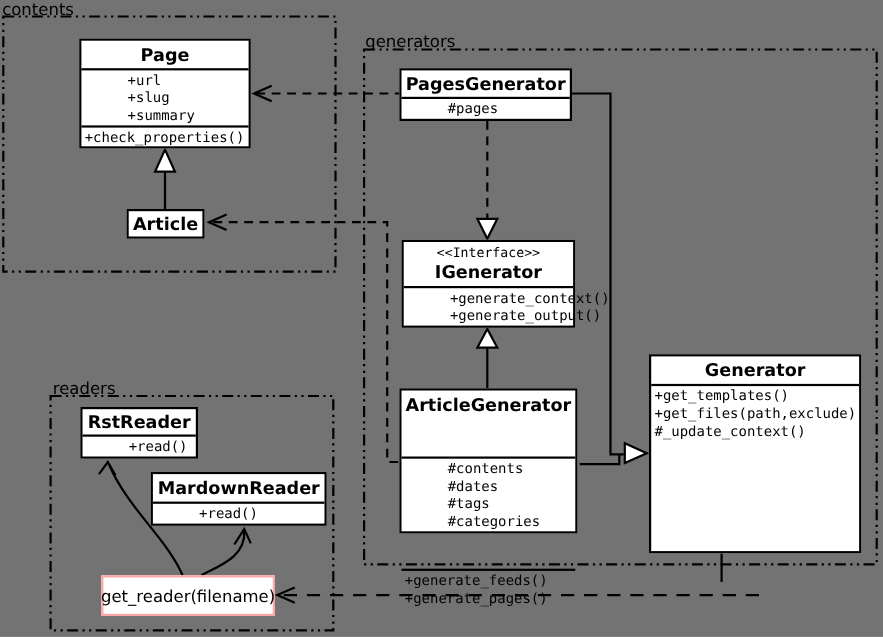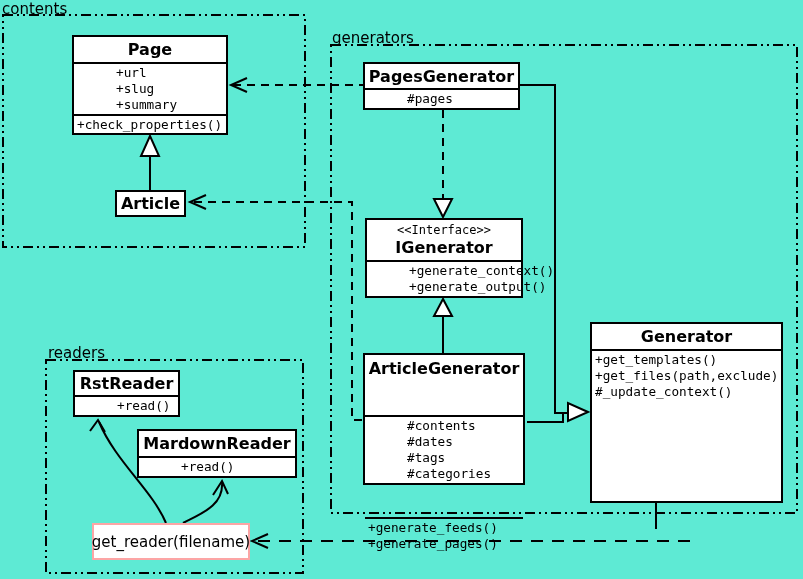--- a/index.html
+++ b/index.html
@@ -1,16 +1,16 @@
 <!DOCTYPE html>
 <html><head>
 <meta charset="utf-8">
 <style>
   html,body{margin:0;padding:0;background:#ffffff;}
-  #stage{position:relative;width:803px;height:579px;background:#5eead4;overflow:hidden;
+  #stage{position:relative;width:803px;height:579px;background:#737373;overflow:hidden;
          font-family:"DejaVu Sans",sans-serif;color:#000;}
   #wires{position:absolute;left:0;top:0;width:803px;height:579px;}
   .pkg-label{position:absolute;font:15px "DejaVu Sans",sans-serif;color:#000;white-space:nowrap;}
   .cls{position:absolute;background:#fff;border:2px solid #000;box-sizing:border-box;
        display:flex;flex-direction:column;}
   .cls-title{font:bold 16px "DejaVu Sans",sans-serif;display:flex;align-items:center;
        justify-content:center;white-space:nowrap;flex:0 0 auto;}
   .comp{border-top:2px solid #000;padding:1px 0 1px 3px;flex:0 0 auto;}
   .comp.grow{flex:1 1 auto;padding-left:42px;}
   .row{font:12.7px "DejaVu Sans Mono",monospace;line-height:16px;white-space:pre;}

